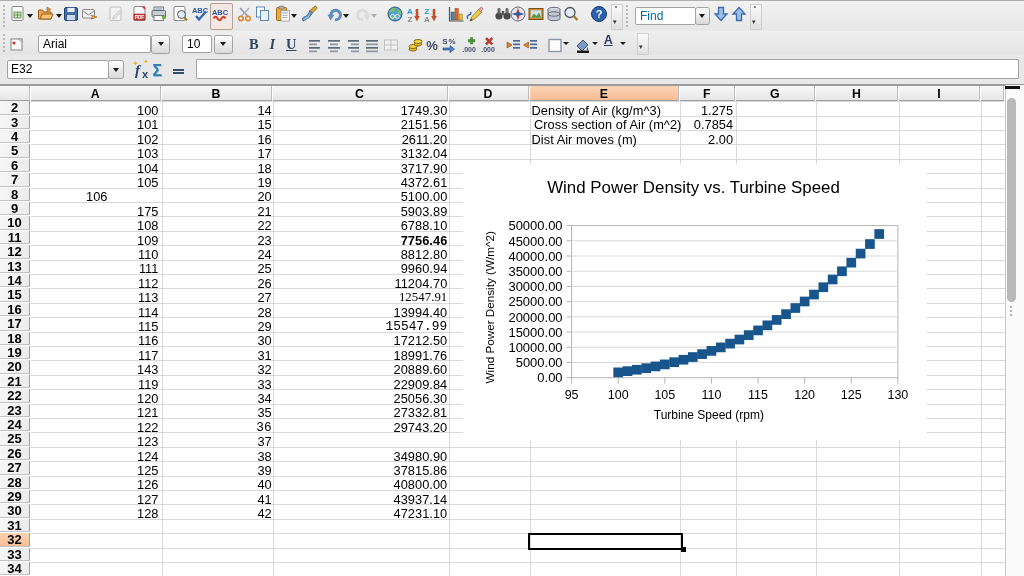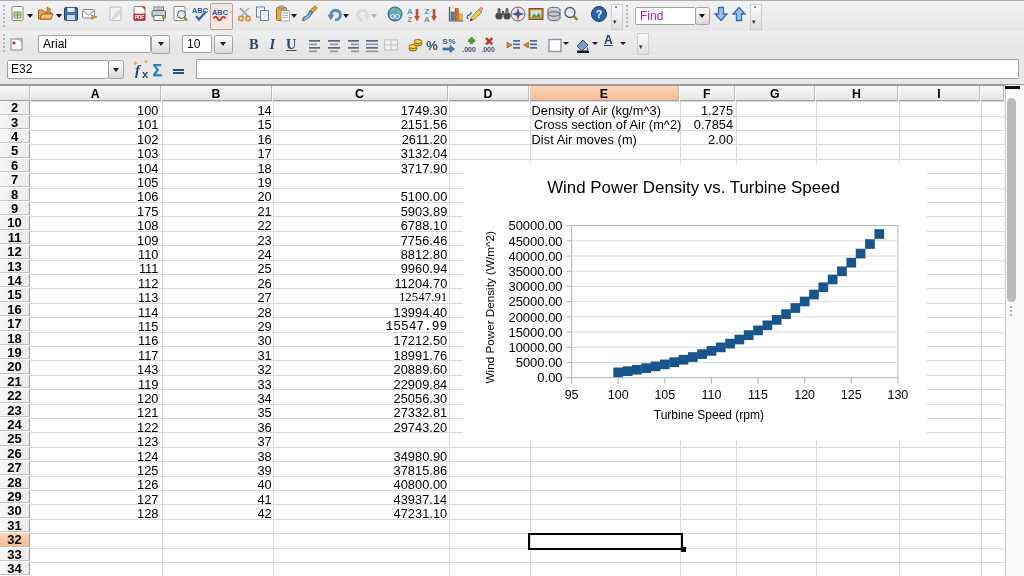--- a/index.html
+++ b/index.html
@@ -128,32 +128,33 @@
 <div class="cell r" style="left:165.5px;top:131.7px;width:106.3px;">16</div>
 <div class="cell r" style="left:276.5px;top:131.7px;width:170.8px;">2611.20</div>
 <div class="cell r" style="left:35px;top:146.1px;width:123.5px;">103</div>
 <div class="cell r" style="left:165.5px;top:146.1px;width:106.3px;">17</div>
 <div class="cell r" style="left:276.5px;top:146.1px;width:170.8px;">3132.04</div>
 <div class="cell r" style="left:35px;top:160.5px;width:123.5px;">104</div>
 <div class="cell r" style="left:165.5px;top:160.5px;width:106.3px;">18</div>
 <div class="cell r" style="left:276.5px;top:160.5px;width:170.8px;">3717.90</div>
 <div class="cell r" style="left:35px;top:174.9px;width:123.5px;">105</div>
 <div class="cell r" style="left:165.5px;top:174.9px;width:106.3px;">19</div>
-<div class="cell r" style="left:35px;top:189.3px;width:123.5px;">106</div>
+<div class="cell r" style="left:276.5px;top:174.9px;width:170.8px;">4372.61</div>
+<div class="cell r" style="left:35px;top:189.3px;width:123.5px;text-align:center;">106</div>
 <div class="cell r" style="left:165.5px;top:189.3px;width:106.3px;">20</div>
 <div class="cell r" style="left:276.5px;top:189.3px;width:170.8px;">5100.00</div>
 <div class="cell r" style="left:35px;top:203.7px;width:123.5px;">175</div>
 <div class="cell r" style="left:165.5px;top:203.7px;width:106.3px;">21</div>
 <div class="cell r" style="left:276.5px;top:203.7px;width:170.8px;">5903.89</div>
 <div class="cell r" style="left:35px;top:218.1px;width:123.5px;">108</div>
 <div class="cell r" style="left:165.5px;top:218.1px;width:106.3px;">22</div>
 <div class="cell r" style="left:276.5px;top:218.1px;width:170.8px;">6788.10</div>
 <div class="cell r" style="left:35px;top:232.5px;width:123.5px;">109</div>
 <div class="cell r" style="left:165.5px;top:232.5px;width:106.3px;">23</div>
-<div class="cell r" style="left:276.5px;top:232.5px;width:170.8px;">7756.46</div>
+<div class="cell r" style="left:276.5px;top:232.5px;width:170.8px;font-weight:bold;">7756.46</div>
 <div class="cell r" style="left:35px;top:246.9px;width:123.5px;">110</div>
 <div class="cell r" style="left:165.5px;top:246.9px;width:106.3px;">24</div>
 <div class="cell r" style="left:276.5px;top:246.9px;width:170.8px;">8812.80</div>
 <div class="cell r" style="left:35px;top:261.3px;width:123.5px;">111</div>
 <div class="cell r" style="left:165.5px;top:261.3px;width:106.3px;">25</div>
 <div class="cell r" style="left:276.5px;top:261.3px;width:170.8px;">9960.94</div>
 <div class="cell r" style="left:35px;top:275.7px;width:123.5px;">112</div>
 <div class="cell r" style="left:165.5px;top:275.7px;width:106.3px;">26</div>
 <div class="cell r" style="left:276.5px;top:275.7px;width:170.8px;">11204.70</div>
 <div class="cell r" style="left:35px;top:290.1px;width:123.5px;">113</div>
@@ -177,21 +178,21 @@
 <div class="cell r" style="left:35px;top:376.5px;width:123.5px;">119</div>
 <div class="cell r" style="left:165.5px;top:376.5px;width:106.3px;">33</div>
 <div class="cell r" style="left:276.5px;top:376.5px;width:170.8px;">22909.84</div>
 <div class="cell r" style="left:35px;top:390.9px;width:123.5px;">120</div>
 <div class="cell r" style="left:165.5px;top:390.9px;width:106.3px;">34</div>
 <div class="cell r" style="left:276.5px;top:390.9px;width:170.8px;">25056.30</div>
 <div class="cell r" style="left:35px;top:405.3px;width:123.5px;">121</div>
 <div class="cell r" style="left:165.5px;top:405.3px;width:106.3px;">35</div>
 <div class="cell r" style="left:276.5px;top:405.3px;width:170.8px;">27332.81</div>
 <div class="cell r" style="left:35px;top:419.7px;width:123.5px;">122</div>
-<div class="cell r" style="left:165.5px;top:419.7px;width:106.3px;">36</div>
+<div class="cell r" style="left:165.5px;top:419.7px;width:106.3px;font-family:Liberation Mono, monospace;">36</div>
 <div class="cell r" style="left:276.5px;top:419.7px;width:170.8px;">29743.20</div>
 <div class="cell r" style="left:35px;top:434.1px;width:123.5px;">123</div>
 <div class="cell r" style="left:165.5px;top:434.1px;width:106.3px;">37</div>
 <div class="cell r" style="left:35px;top:448.5px;width:123.5px;">124</div>
 <div class="cell r" style="left:165.5px;top:448.5px;width:106.3px;">38</div>
 <div class="cell r" style="left:276.5px;top:448.5px;width:170.8px;">34980.90</div>
 <div class="cell r" style="left:35px;top:462.9px;width:123.5px;">125</div>
 <div class="cell r" style="left:165.5px;top:462.9px;width:106.3px;">39</div>
 <div class="cell r" style="left:276.5px;top:462.9px;width:170.8px;">37815.86</div>
 <div class="cell r" style="left:35px;top:477.3px;width:123.5px;">126</div>
@@ -512,21 +513,21 @@
         <svg width="18" height="18" viewBox="0 0 18 18">
           <circle cx="9" cy="9" r="7.5" fill="#2a62b0" stroke="#1a3a70"></circle>
           <text x="9" y="13" font-size="11" font-weight="bold" fill="#fff" text-anchor="middle">?</text>
         </svg>
       </div>
       <div class="abs" style="left:611px;top:4px;width:10px;height:24px;background:linear-gradient(#fafafa,#e0e0e0);border:1px solid #cfcfcf;"></div>
       <div class="abs" style="left:613px;top:18px;font-size:7px;color:#333;">▾</div>
       <div class="abs" style="left:615px;top:6px;width:2px;height:2px;background:#888;"></div>
       <div class="grip" style="left:626px;top:5px;height:22px;"></div>
       <div class="combo" style="left:635px;top:7px;width:59px;height:16px;"></div>
-      <div class="abs" style="left:640px;top:9px;font-size:12px;color:#a21caf;">Find</div>
+      <div class="abs" style="left:640px;top:9px;font-size:12px;color:#0369a1;">Find</div>
       <div class="cbtn" style="left:694.5px;top:7px;width:13px;height:16px;">
         <i></i>
       </div>
       <div class="ico" style="left:710.0px;top:2.5px;">
         <svg width="18" height="18" viewBox="0 0 18 18">
           <path d="M6.5 2.5 L11.5 2.5 L11.5 9 L15 9 L9 15.5 L3 9 L6.5 9 Z" fill="#9cc0e6" stroke="#3a6ab0" stroke-width="1.3"></path>
         </svg>
       </div>
       <div class="ico" style="left:727.5px;top:2.5px;">
         <svg width="18" height="18" viewBox="0 0 18 18">

